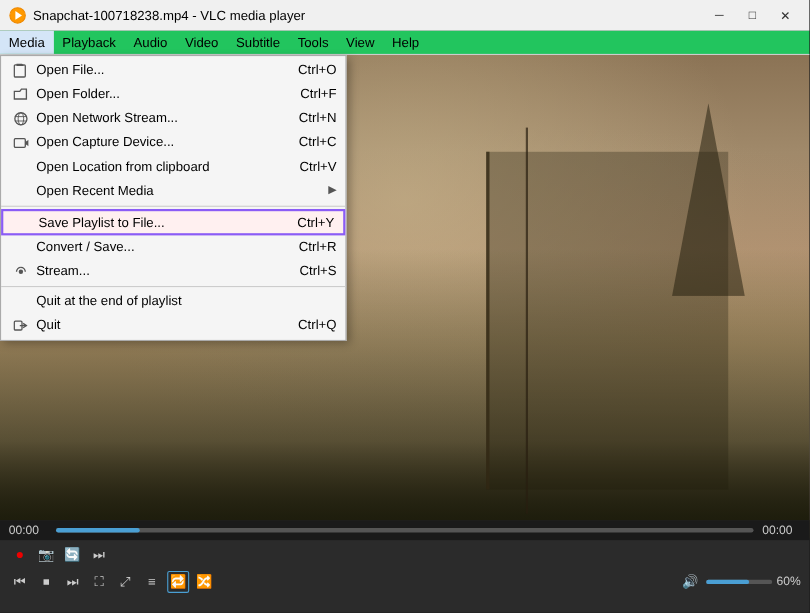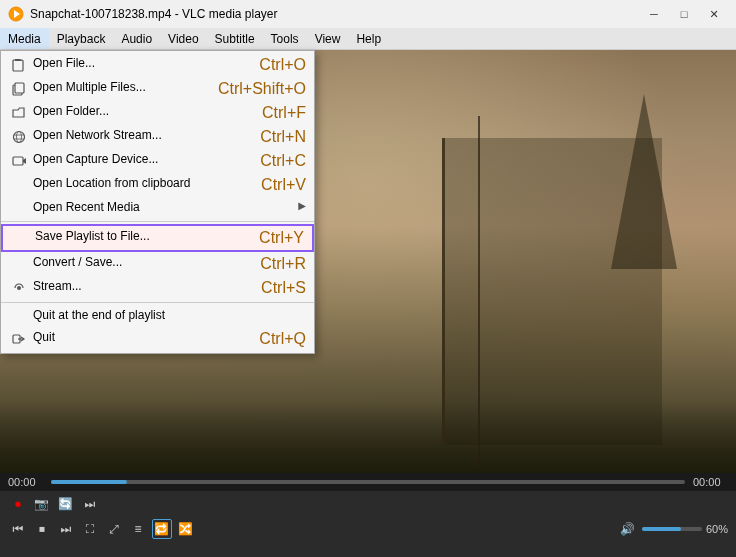--- a/index.html
+++ b/index.html
@@ -47,21 +47,21 @@
       justify-content: center;
       font-size: 11px;
       cursor: pointer;
       color: #333;
       background: transparent;
       border: none;
     }
 
     
     .menu-bar {
-      background: #e5e5e5;
+      background: #22c55e;
       height: 22px;
       display: flex;
       align-items: center;
       border-bottom: 1px solid #ccc;
     }
     .menu-item {
       padding: 2px 8px;
       font-size: 12px;
       color: #000;
       cursor: pointer;
@@ -128,22 +128,22 @@
       margin-right: 4px;
       font-size: 12px;
       color: #555;
     }
     .dropdown-item .item-label {
       flex: 1;
       font-size: 12px;
       color: #000;
     }
     .dropdown-item .item-shortcut {
-      font-size: 16px;
-      color: #a16207;
+      font-size: 12px;
+      color: #000000;
       margin-left: 20px;
     }
     .dropdown-item .item-arrow {
       font-size: 10px;
       color: #555;
     }
     .dropdown-separator {
       height: 1px;
       background: #ccc;
       margin: 2px 0;
@@ -296,30 +296,20 @@
       <div class="item-icon">
         <svg width="14" height="14" viewBox="0 0 14 14">
             <rect x="1" y="2" width="10" height="11" rx="1" fill="none" stroke="#555" stroke-width="1.2"></rect>
             <path d="M3 2V1h5l2 2H3z" fill="#555"></path>
           </svg>
       </div>
       <span class="item-label">Open File...</span>
       <span class="item-shortcut">Ctrl+O</span>
     </div>
 
-    <div class="dropdown-item">
-      <div class="item-icon">
-        <svg width="14" height="14" viewBox="0 0 14 14">
-            <rect x="1" y="3" width="9" height="10" rx="1" fill="none" stroke="#555" stroke-width="1.2"></rect>
-            <rect x="3" y="1" width="9" height="10" rx="1" fill="#f5f5f5" stroke="#555" stroke-width="1.2"></rect>
-          </svg>
-      </div>
-      <span class="item-label">Open Multiple Files...</span>
-      <span class="item-shortcut">Ctrl+Shift+O</span>
-    </div>
 
     <div class="dropdown-item">
       <div class="item-icon">
         <svg width="14" height="14" viewBox="0 0 14 14">
             <path d="M1 4h5l1.5-2h4.5v9H1z" fill="none" stroke="#555" stroke-width="1.2"></path>
           </svg>
       </div>
       <span class="item-label">Open Folder...</span>
       <span class="item-shortcut">Ctrl+F</span>
     </div>

